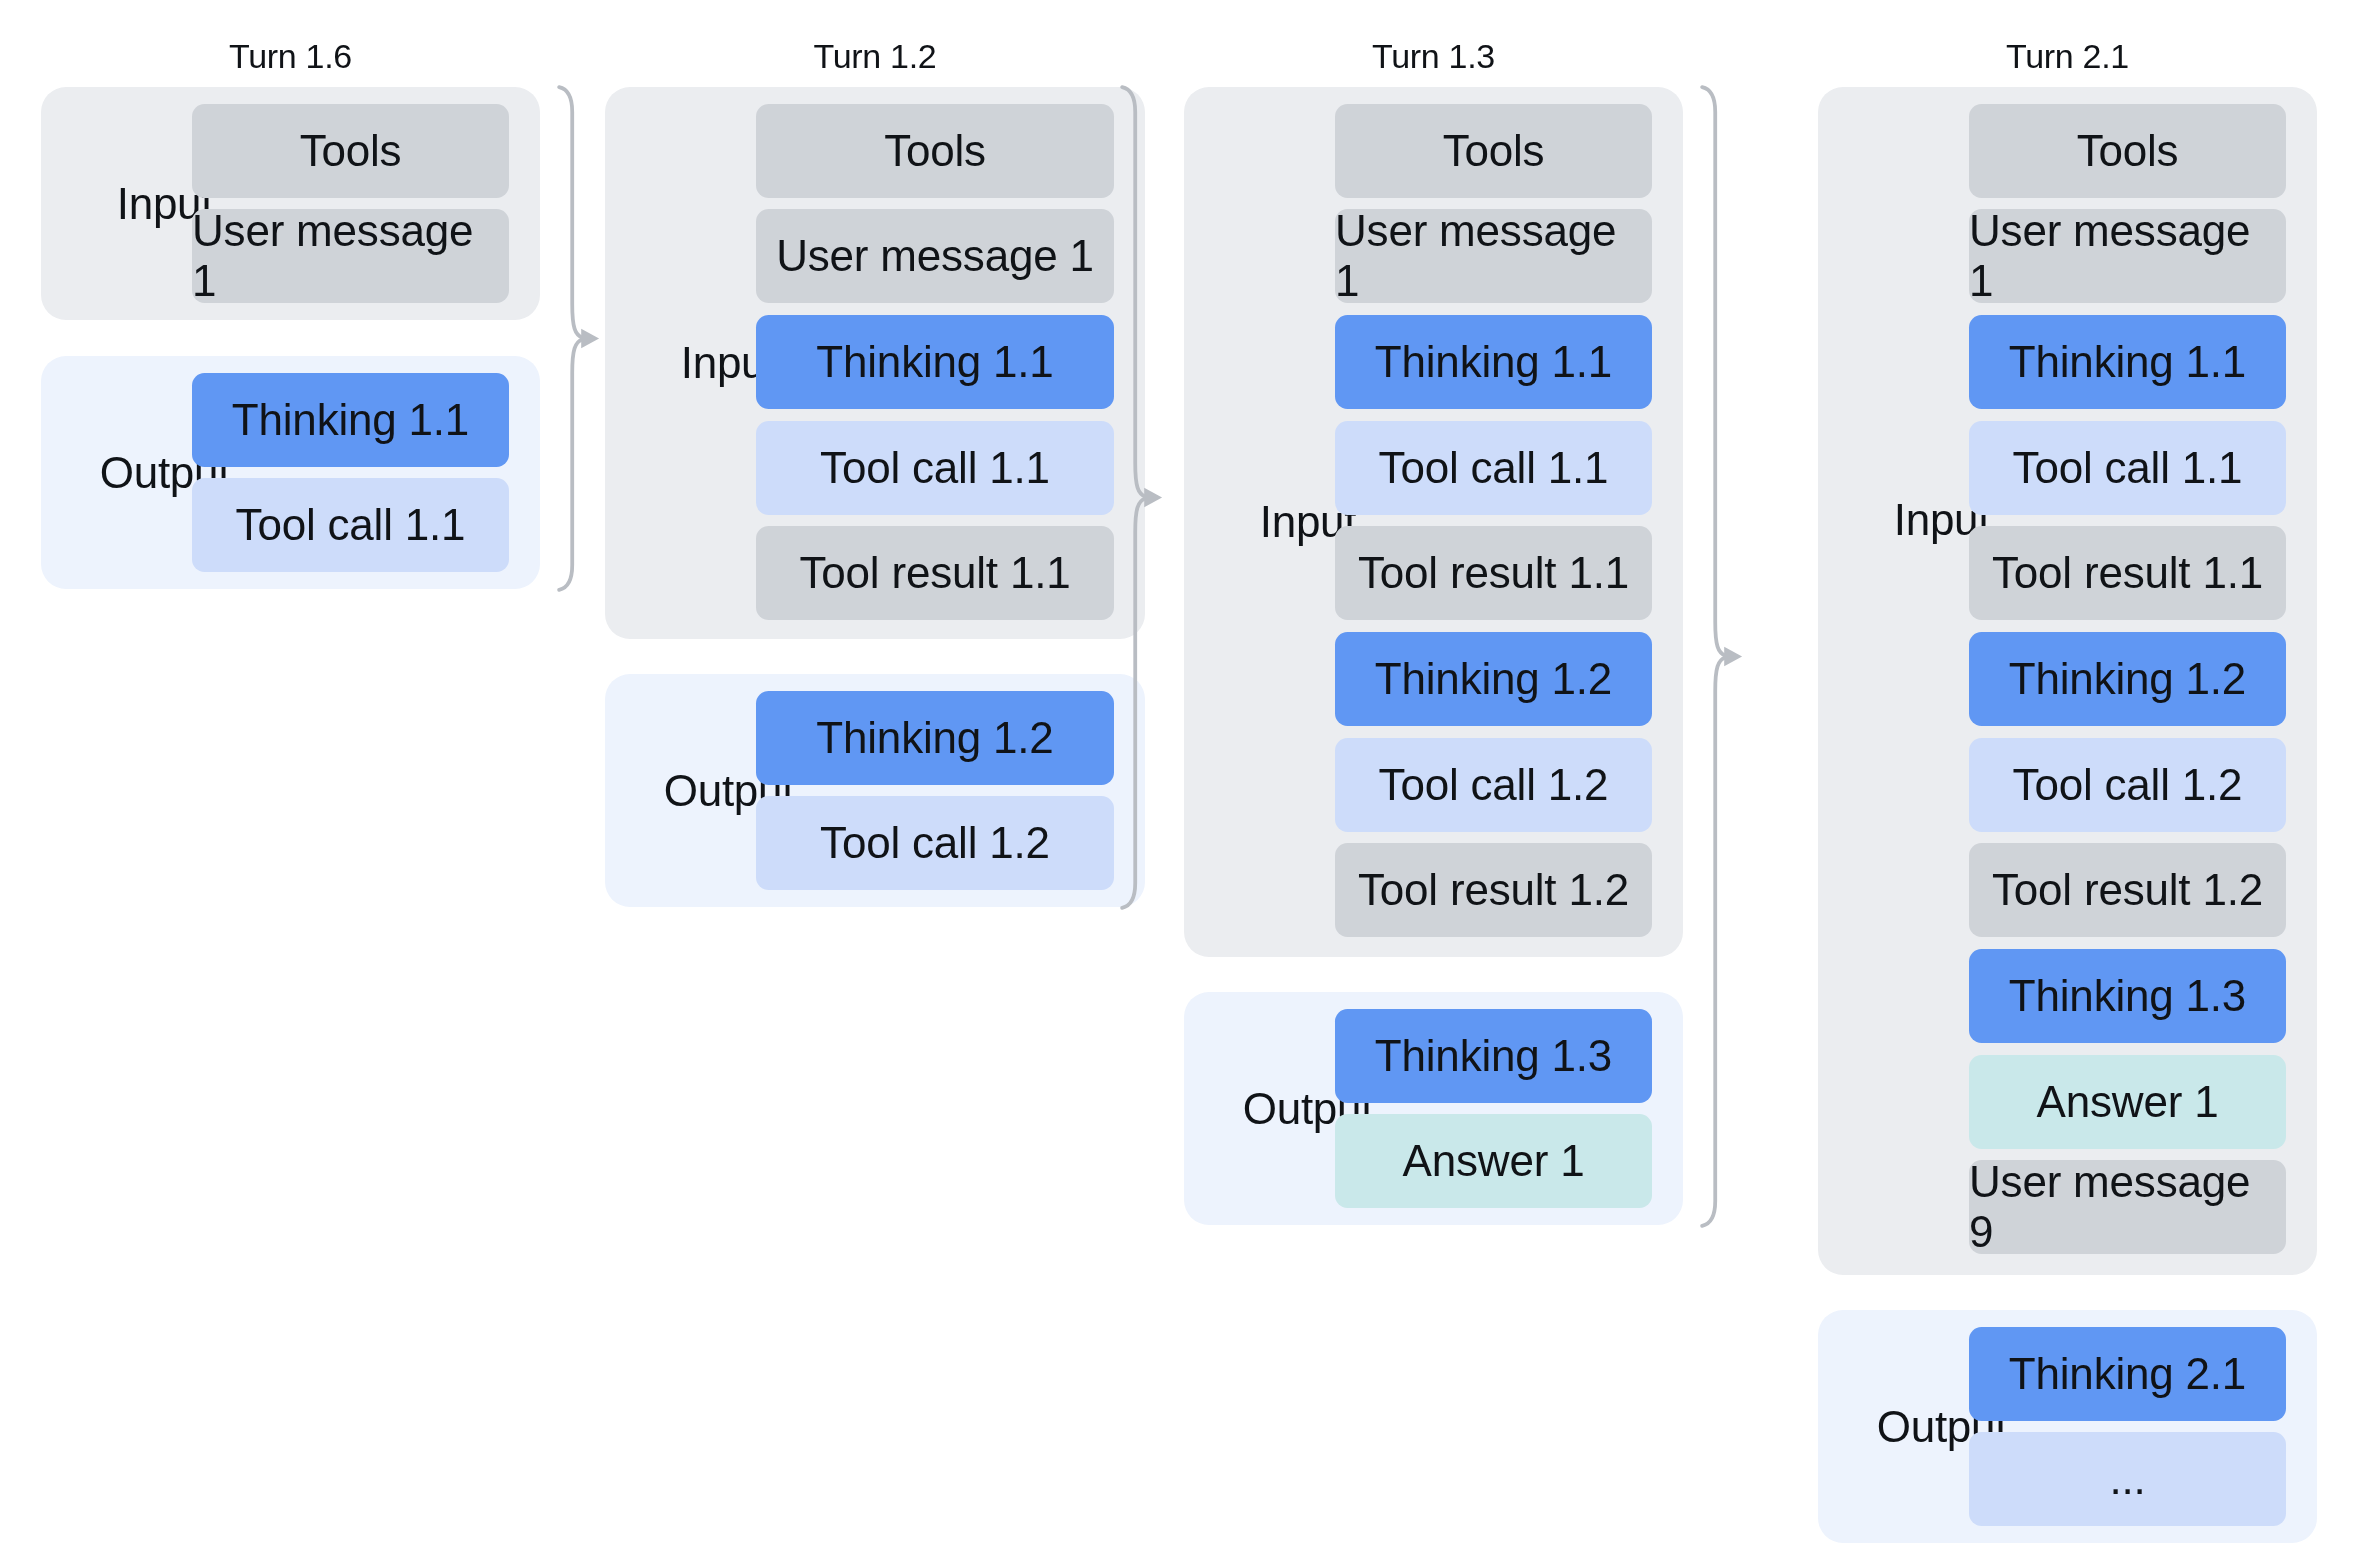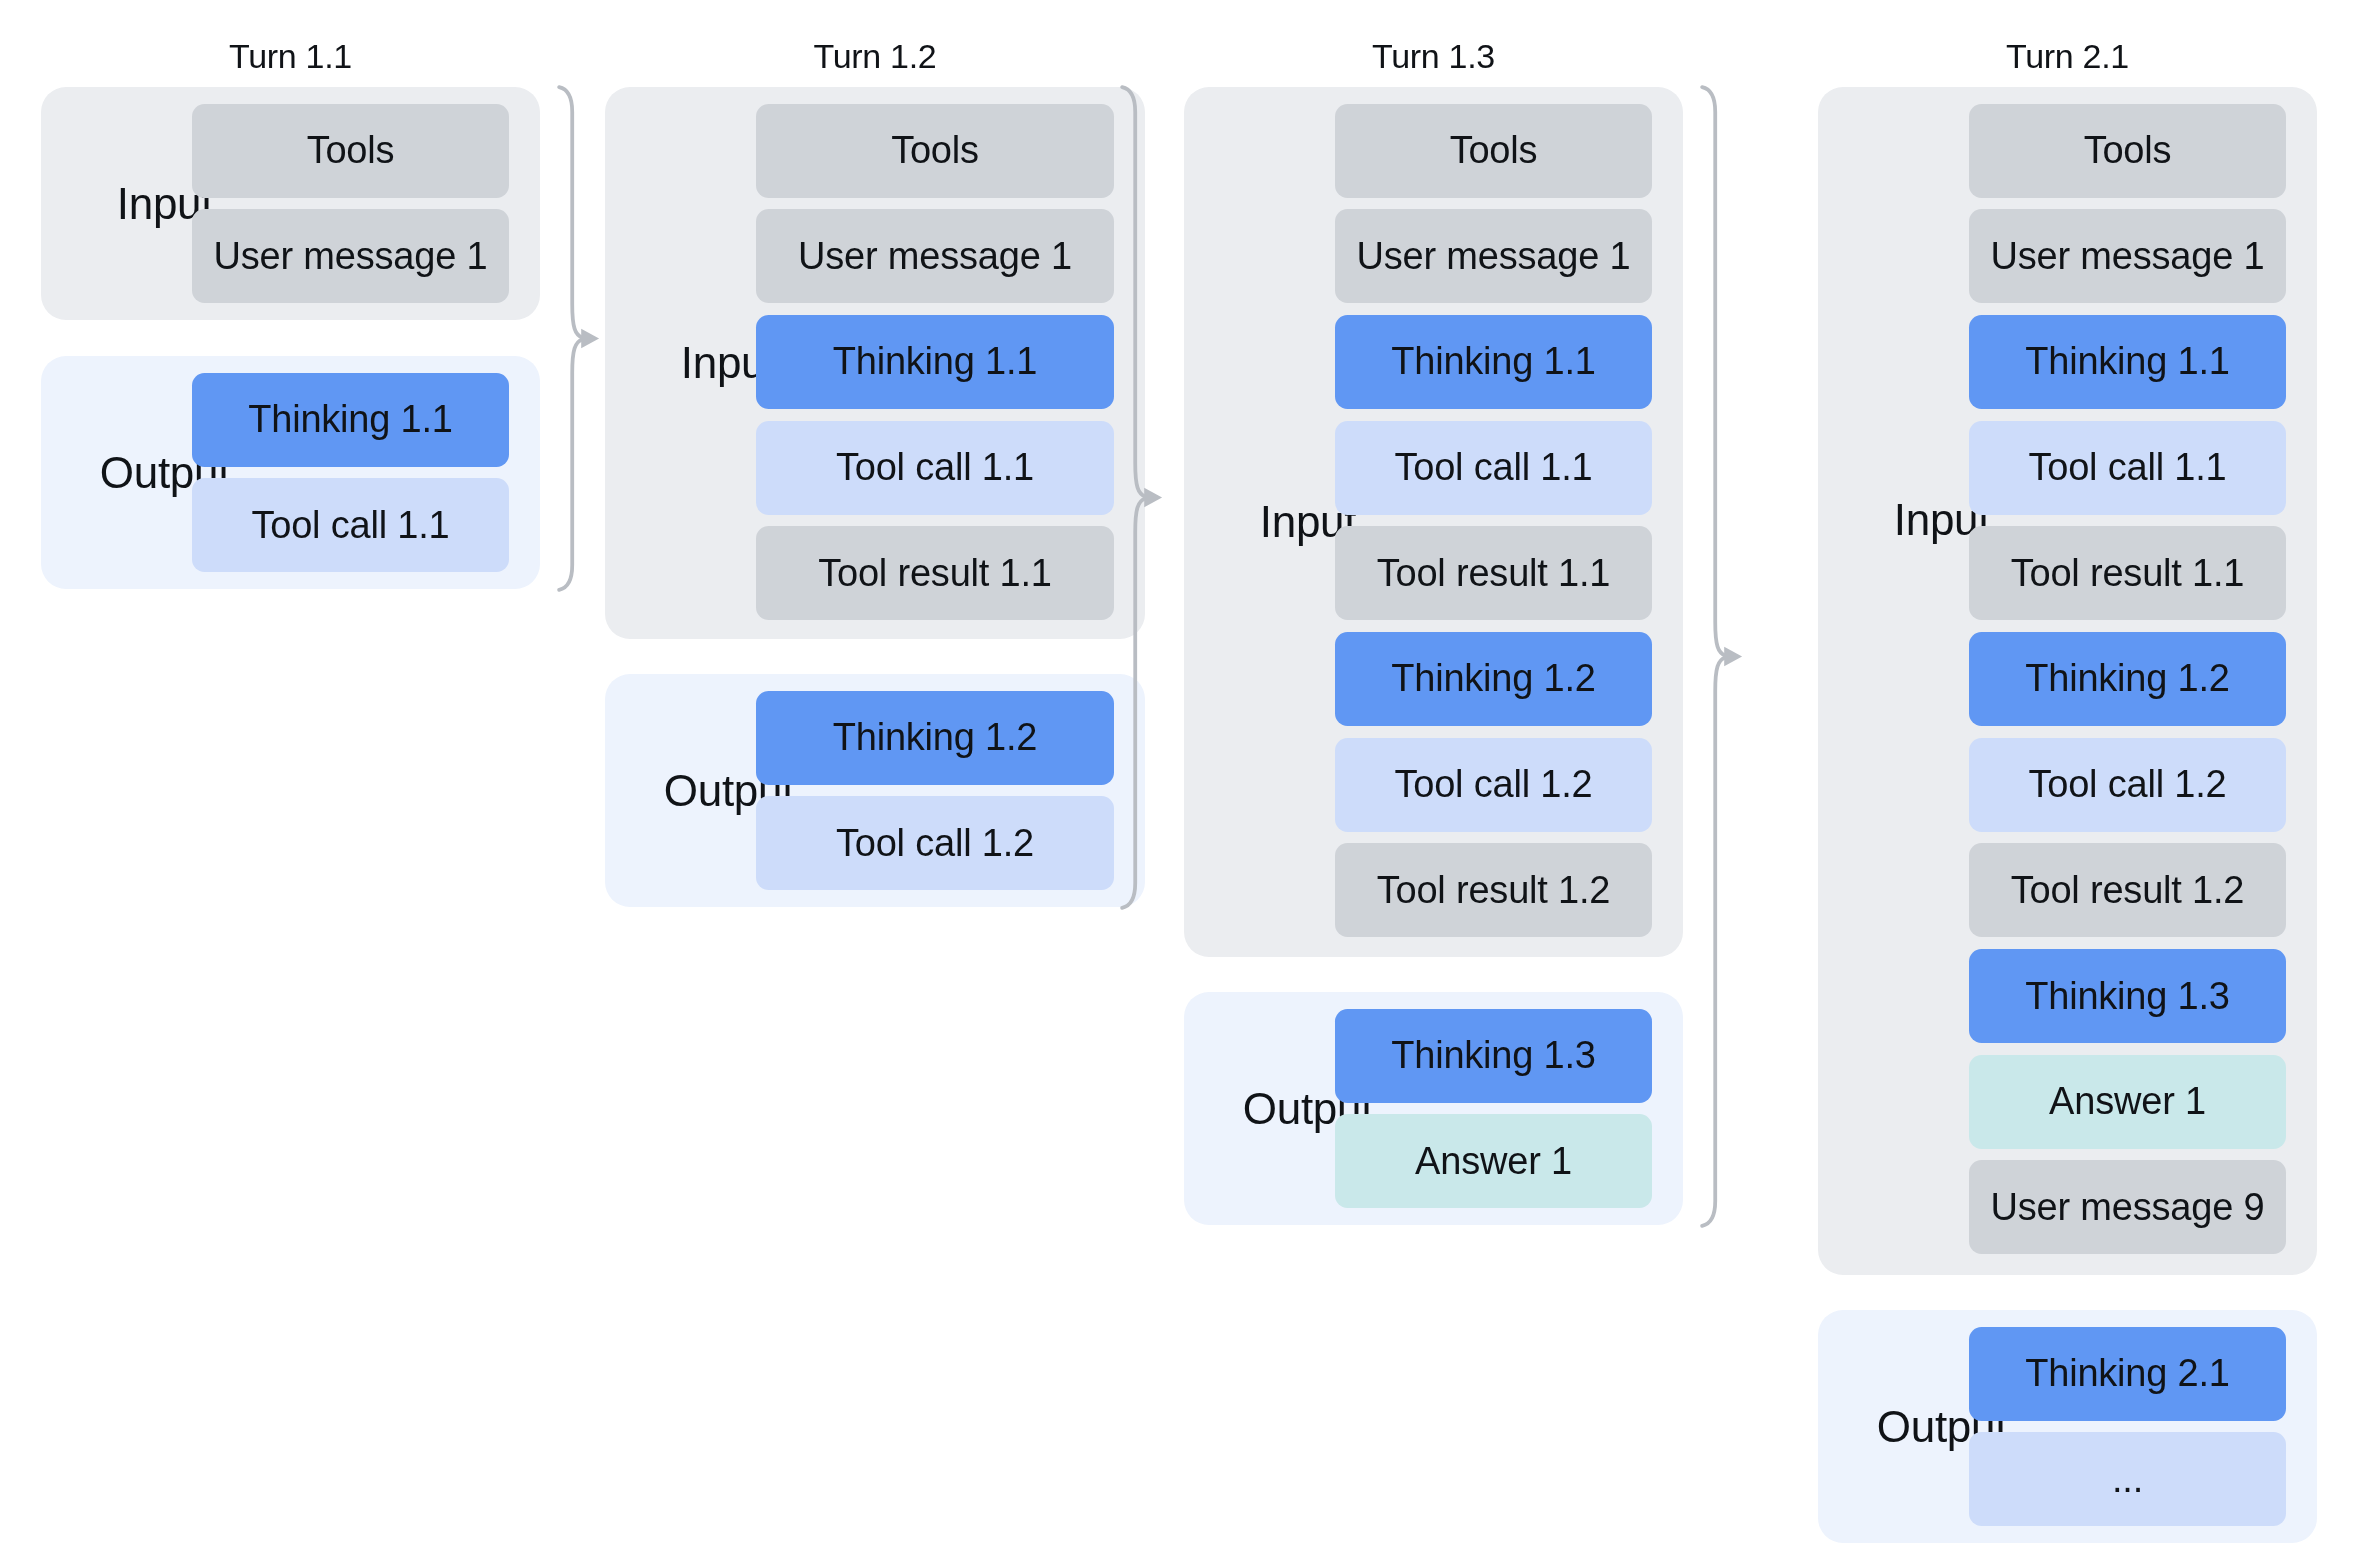--- a/index.html
+++ b/index.html
@@ -22,39 +22,39 @@
     display:flex;align-items:center;justify-content:center;
     font-size:44px;font-weight:500;letter-spacing:-0.3px;
   }
   .blocks{
     position:absolute;left:151px;right:31px;top:16.5px;bottom:16.5px;
     display:flex;flex-direction:column;gap:11.7px;
   }
   .block{
     height:94px;border-radius:12.4px;flex:0 0 auto;
     display:flex;align-items:center;justify-content:center;
-    font-size:38px;font-weight:500;letter-spacing:-0.2px;
+    font-size:44px;font-weight:500;letter-spacing:-0.2px;
   }
   .block.context{background:var(--context-block,#cfd3d8)}
   .block.thinking{background:var(--thinking-block,#6097f3)}
   .block.tool-call{background:var(--tool-call-block,#cddcfa)}
   .block.answer{background:var(--answer-block,#c9e8ea)}
   .connector{position:absolute;overflow:visible}
   .connector path{
     fill:none;stroke:var(--connector,#b9bdc3);stroke-width:5.5px;
     stroke-linecap:round;stroke-linejoin:round;
   }
   .connector polygon{fill:var(--connector,#b9bdc3)}
 </style>
 </head>
 <body style="--page-bg: #ffffff; --input-panel: #ebedf0; --output-panel: #edf3fd; --context-block: #cfd3d8; --thinking-block: #6097f3; --tool-call-block: #cddcfa; --answer-block: #c9e8ea; --connector: #b9bdc3; --text: #101317;">
 
 <div id="canvas">
     <section class="column" style="left: 41px; height: 589px;">
-      <h2 class="title">Turn 1.1</h2>
+      <h2 class="title">Turn 1.6</h2>
       <div class="panel input" style="top: 87px; height: 233px;">
         <div class="panel-label">Input</div>
         <div class="blocks">
           <div class="block context">Tools</div>
           <div class="block context">User message 1</div>
         </div>
       </div>
       <div class="panel output" style="top: 356px; height: 233px;">
         <div class="panel-label">Output</div>
         <div class="blocks">

